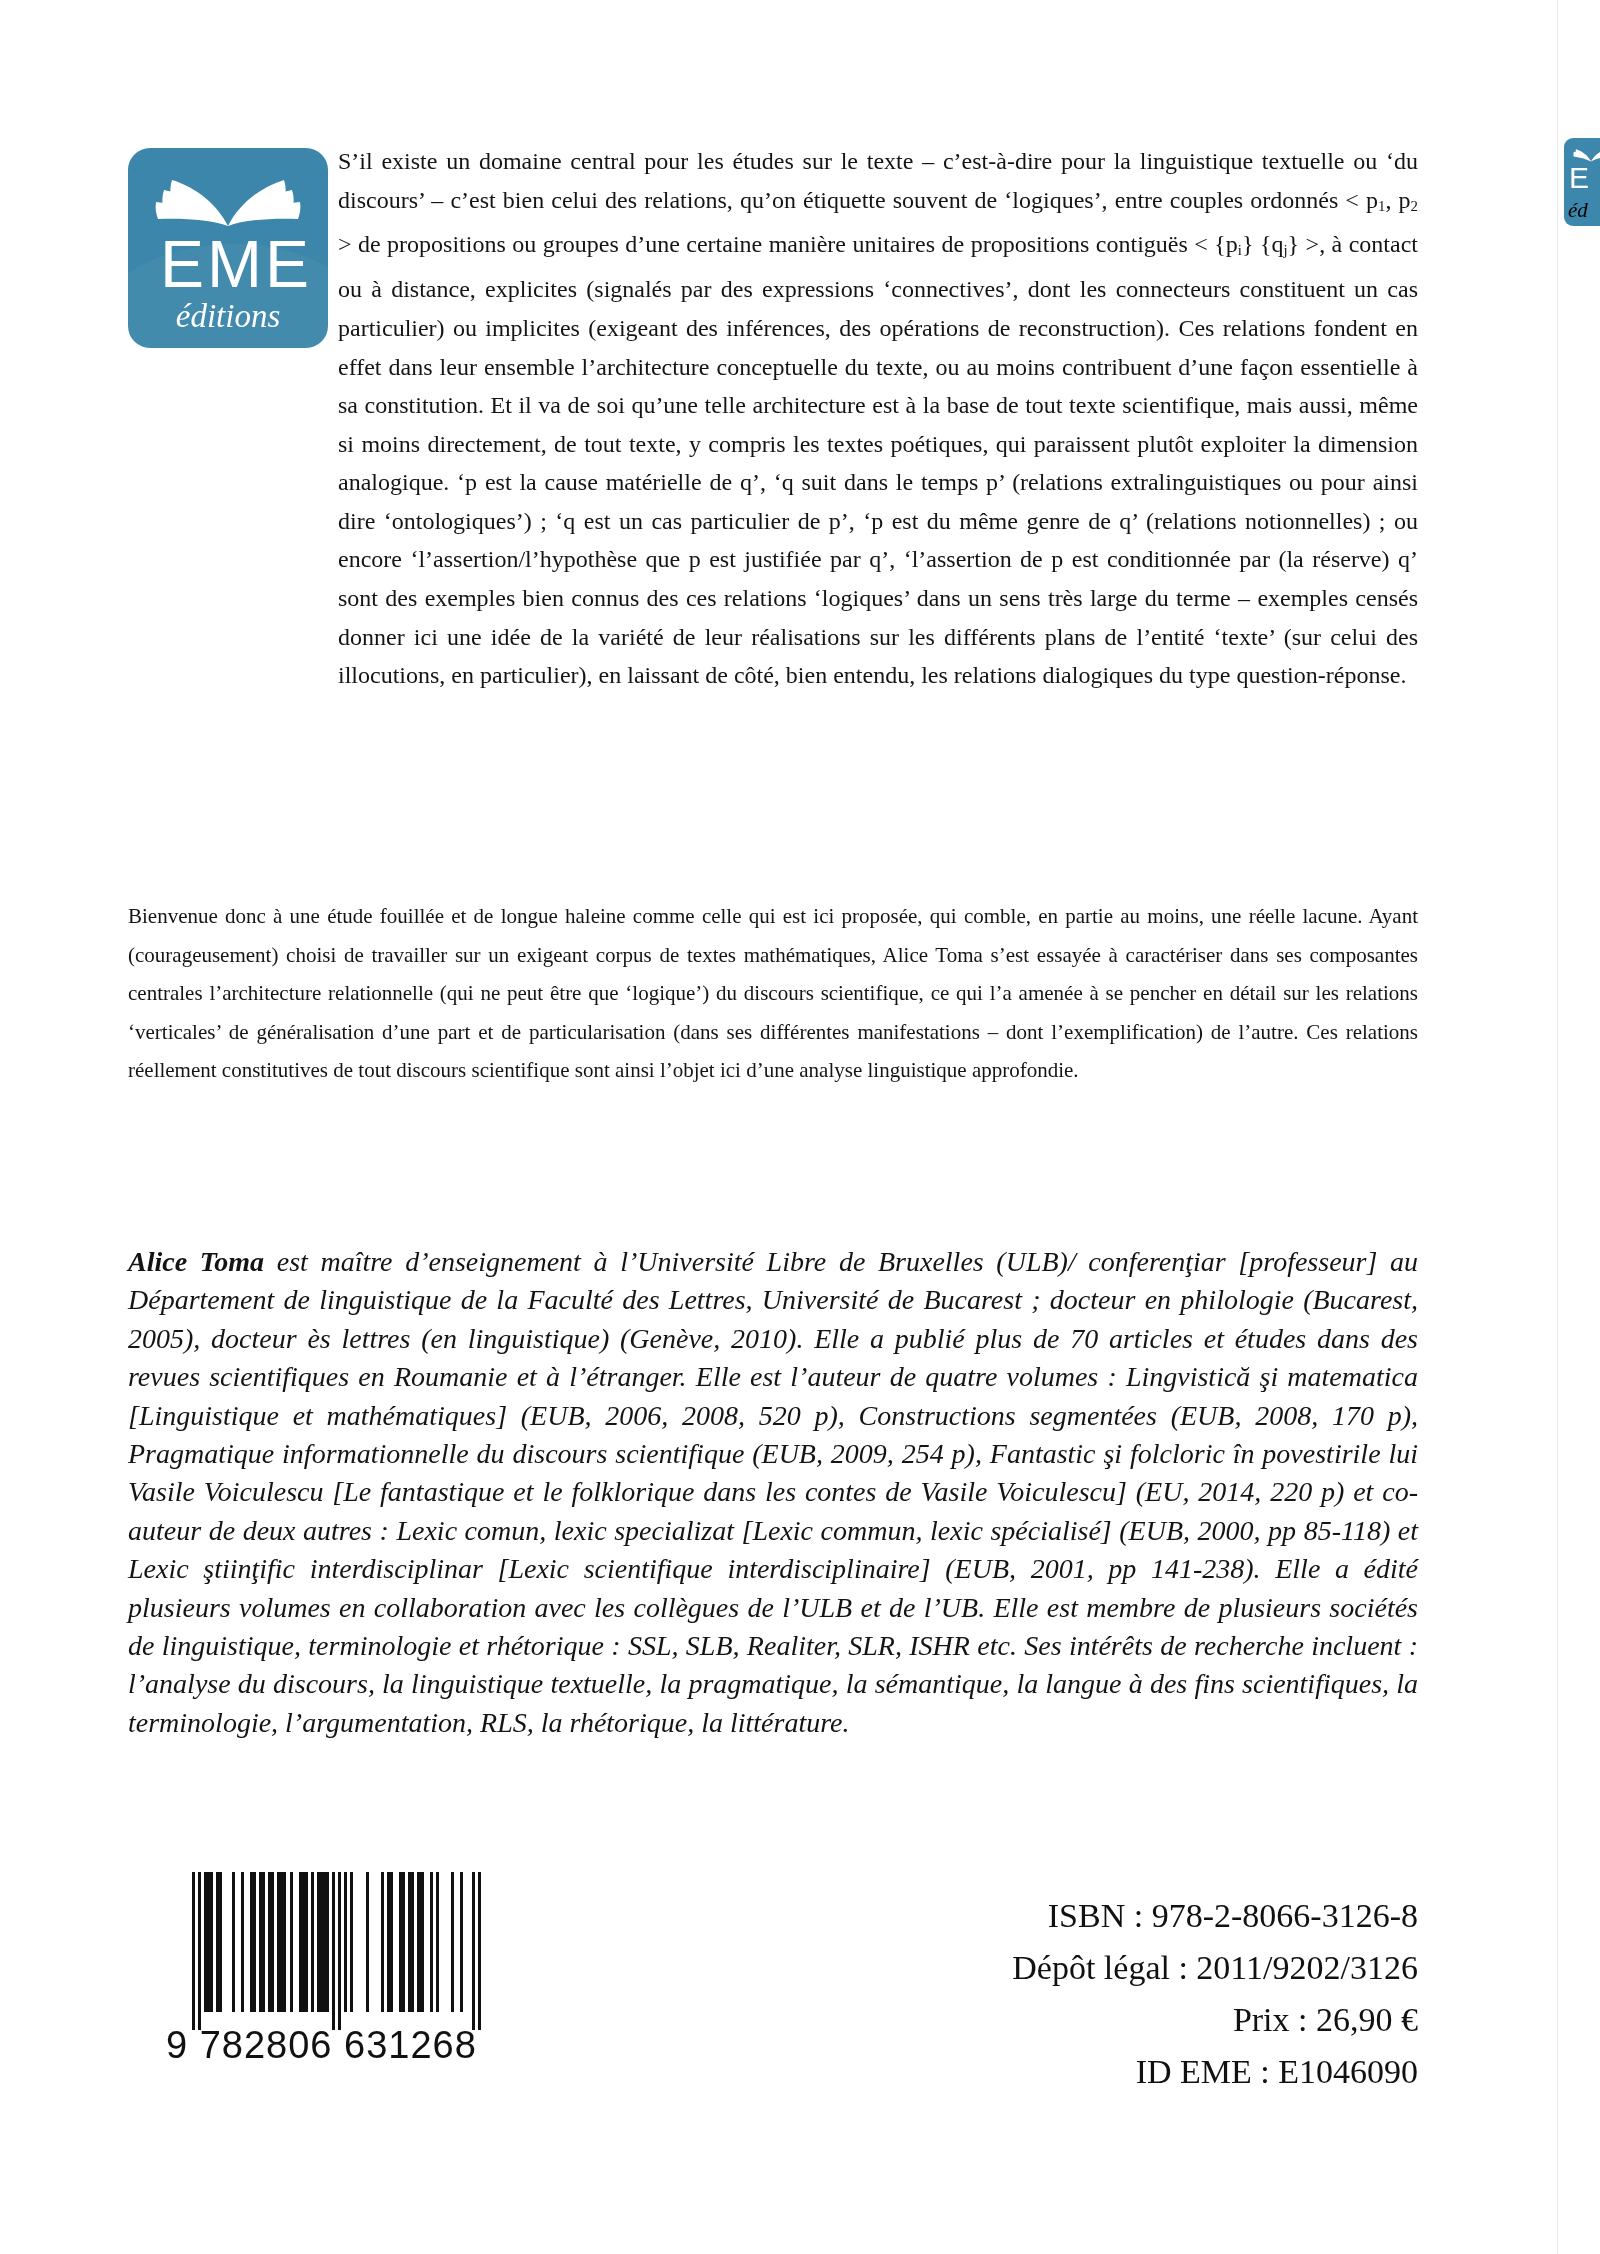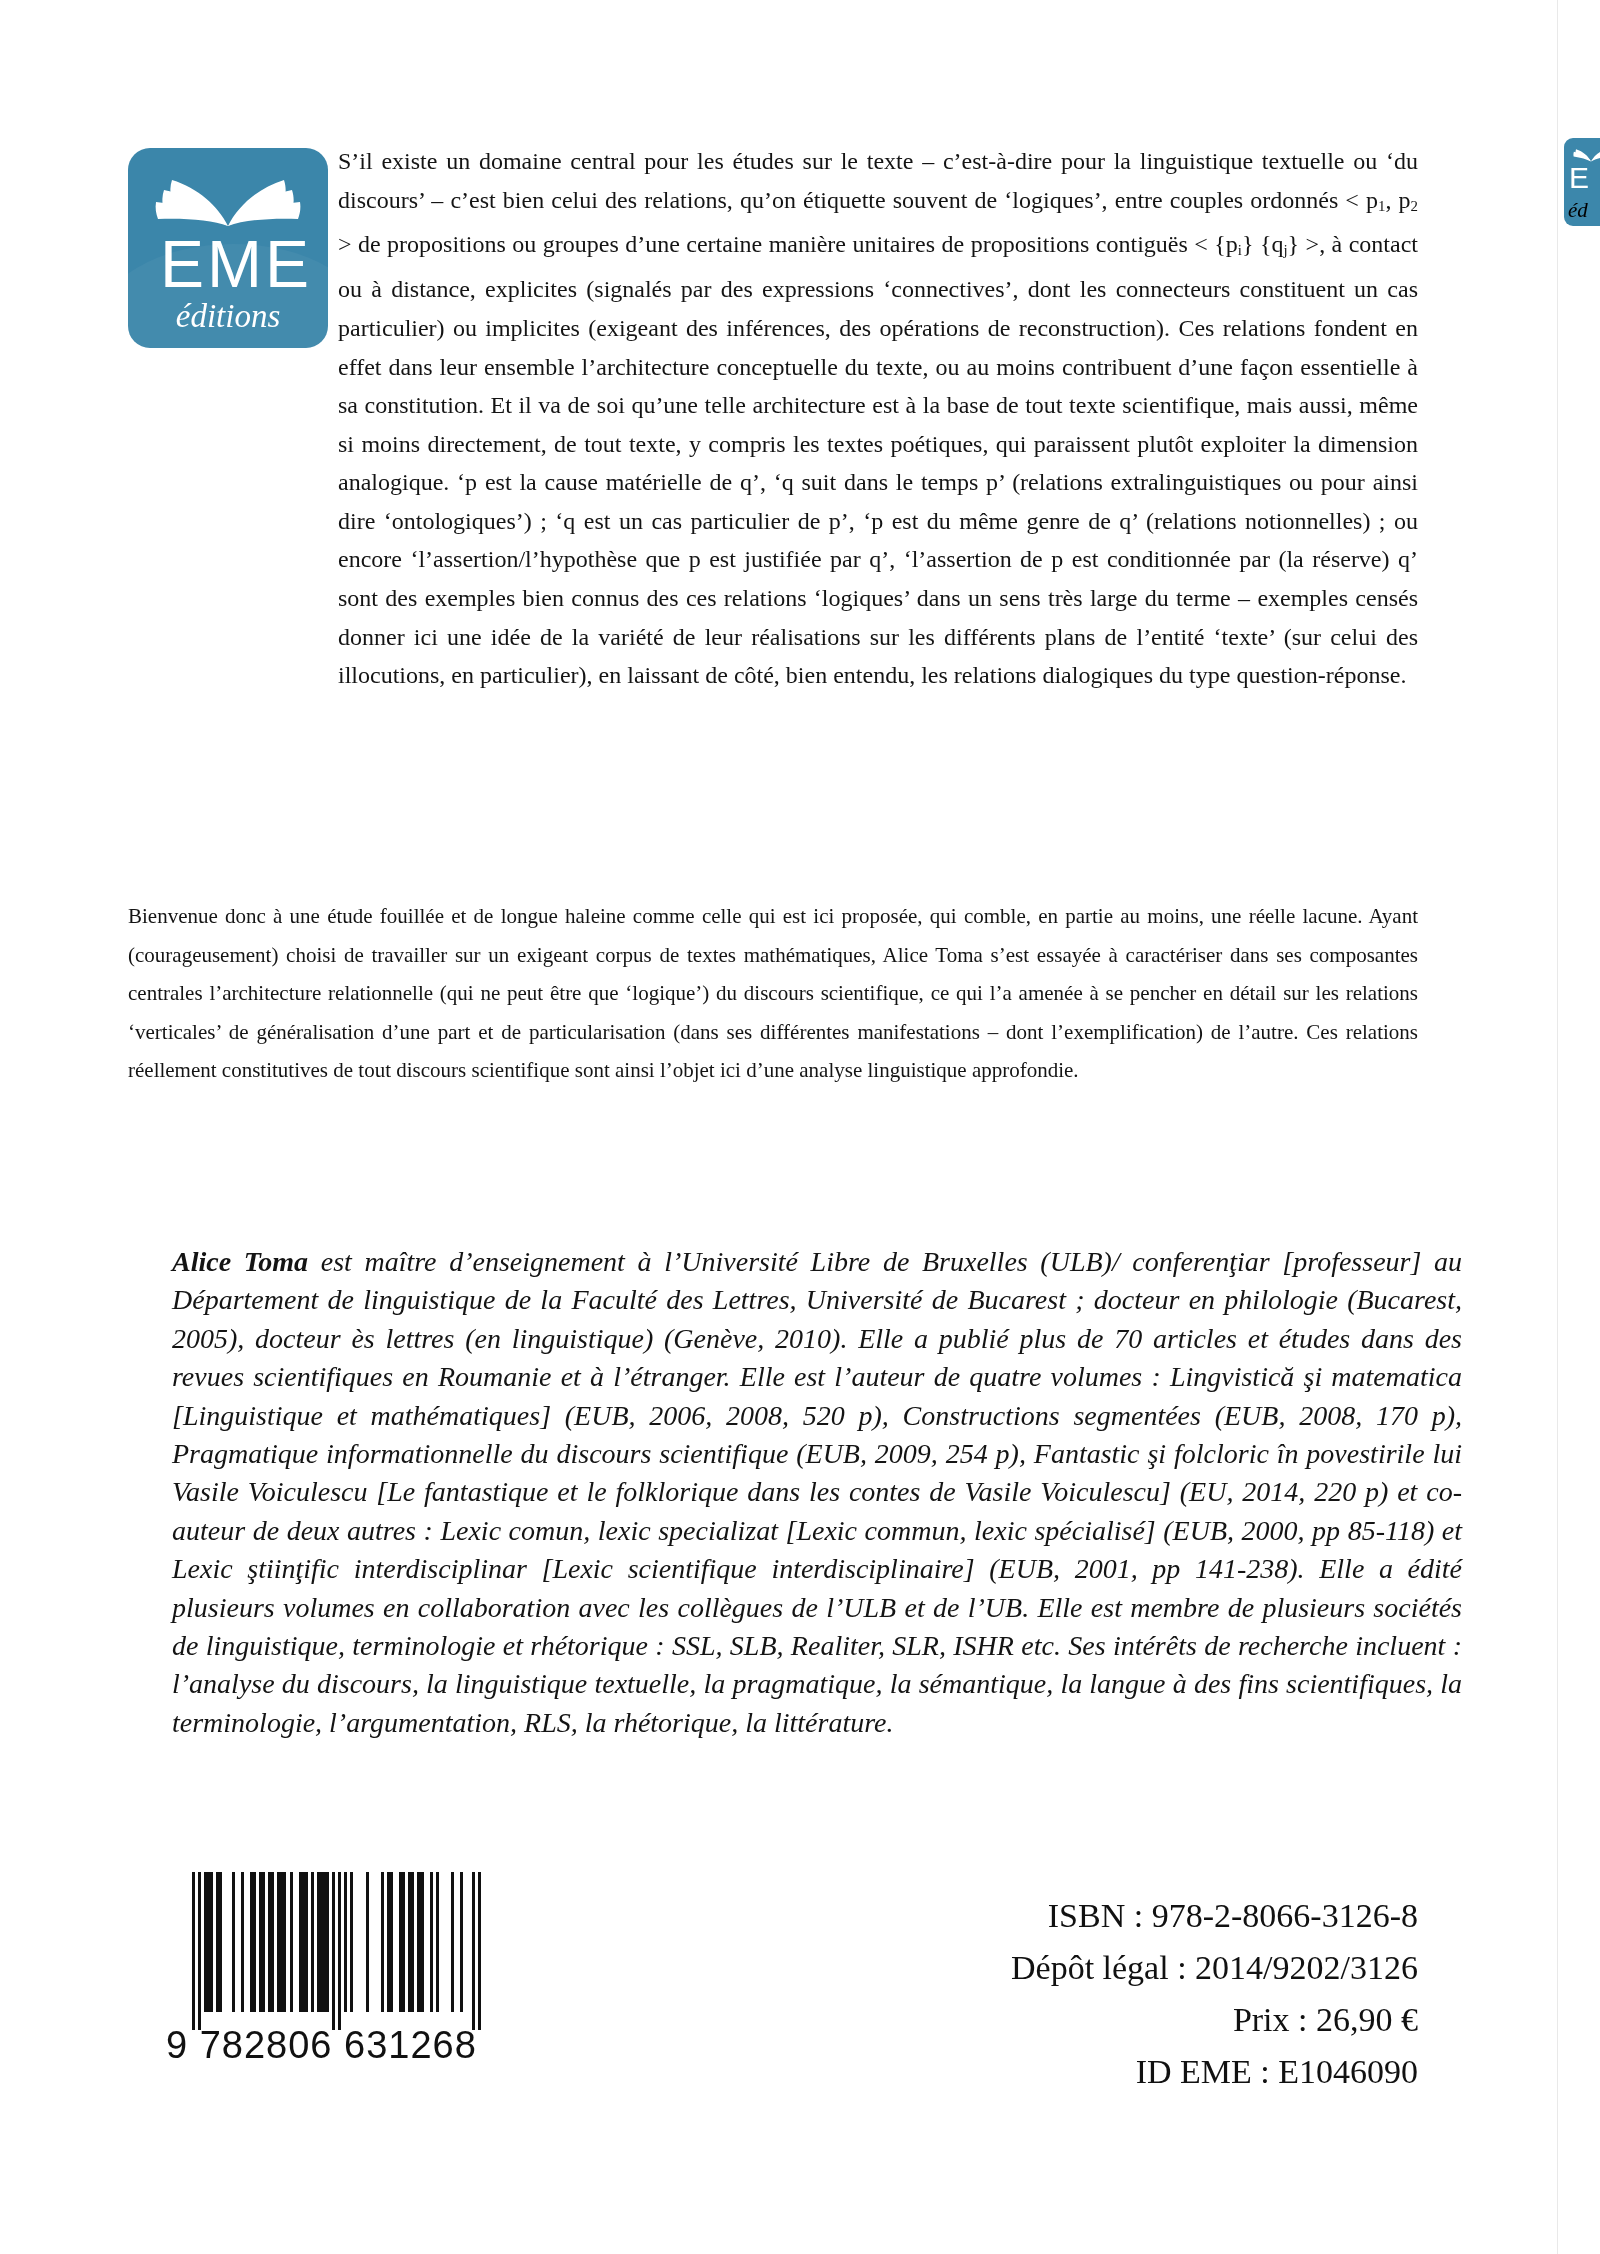--- a/index.html
+++ b/index.html
@@ -169,21 +169,20 @@
     line-height: 38.6px;
   }
 
   #p3 {
     left: 0px;
     top: 1243px;
     width: 1290px;
     font-size: 28px;
     line-height: 38.4px;
     font-style: italic;
-    margin-left: 44px;
   }
   #p3 .author {
     font-weight: bold;
     font-style: italic;
   }
 
   sub.sm {
     font-size: 0.62em;
     vertical-align: -0.22em;
   }
@@ -333,21 +332,21 @@
           <i style="background: transparent; width: 9.15px; margin-right: 0px;"></i>
           <i class="guard" style="width: 3.05px; margin-right: 0px;"></i>
           <i style="background: transparent; width: 3.05px; margin-right: 0px;"></i>
           <i class="guard" style="width: 3.05px; margin-right: 0px;"></i>
         </div>
       <div id="barcode-digits">9 782806 631268</div>
     </div>
 
     <div id="isbn-block">
       <div>ISBN : 978-2-8066-3126-8</div>
-      <div>Dépôt légal : 2014/9202/3126</div>
+      <div>Dépôt légal : 2011/9202/3126</div>
       <div>Prix : 26,90 €</div>
       <div>ID EME : E1046090</div>
     </div>
 
   </div>
 
   <div id="spine">
     <div id="spine-logo">
       <svg class="sp-book" viewBox="0 0 172 72" xmlns="http://www.w3.org/2000/svg">
         <g fill="#ffffff">

